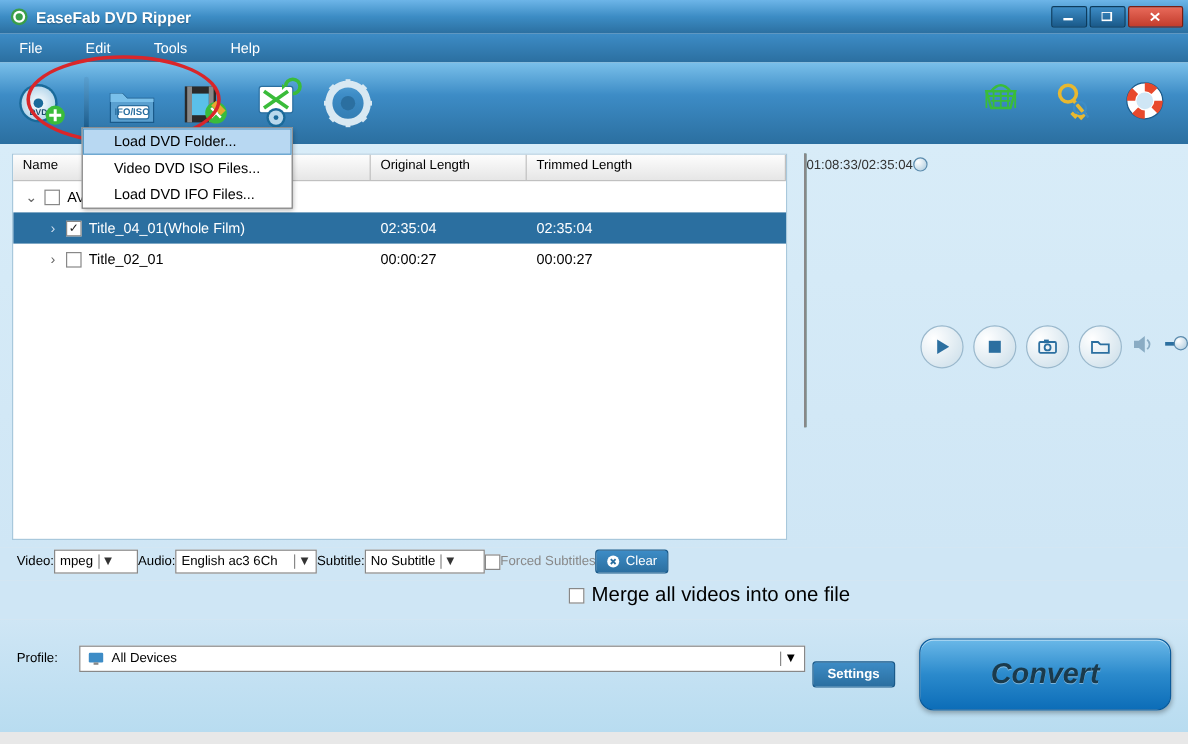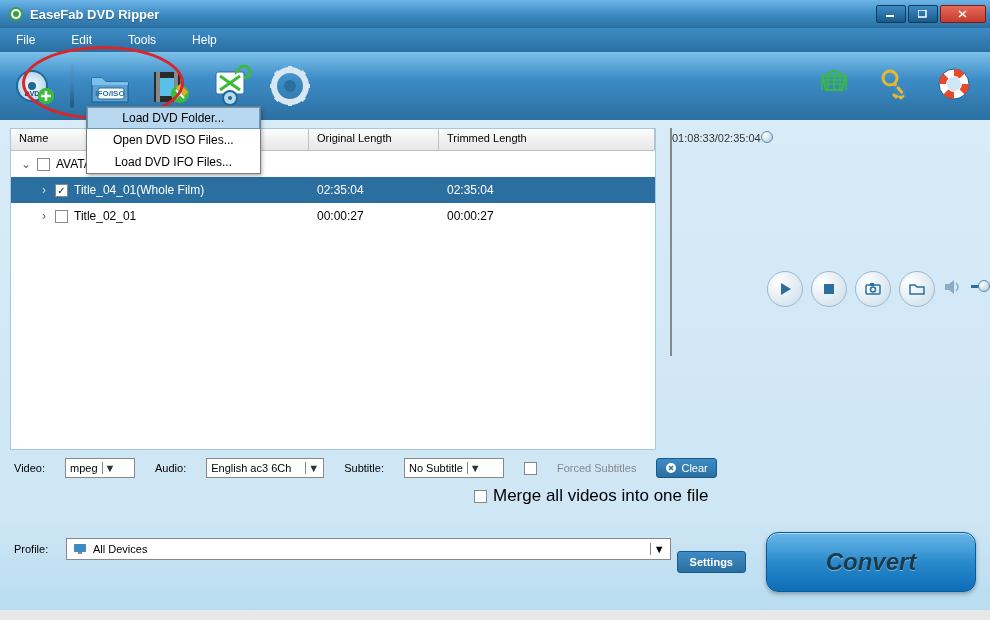--- a/index.html
+++ b/index.html
@@ -19,21 +19,21 @@
 .menubar span { cursor: default; }
 
 
 .toolbar { height: 68px; background: linear-gradient(to bottom, #7ac0ea, #3d8cc6 40%, #2b6fa0); display: flex; align-items: center; padding: 0 10px; position: relative; }
 .toolbar .left-tools { display: flex; align-items: center; gap: 12px; justify-content: flex-end; }
 .toolbar .right-tools { margin-left: auto; display: flex; align-items: center; gap: 24px; padding-right: 8px; }
 .tbtn { width: 48px; height: 48px; border-radius: 6px; display: flex; align-items: center; justify-content: center; }
 .tbtn svg { width: 44px; height: 44px; }
 .divider { width: 4px; height: 44px; background: linear-gradient(to bottom, #5aa0d0, #1a5a8a); border-radius: 2px; }
 
-.dropdown-menu { position: absolute; top: 54px; left: 86px; background: white; border: 1px solid #7a7a7a; box-shadow: 1px 2px 4px rgba(0,0,0,.3); z-index: 100; text-align: center; }
+.dropdown-menu { position: absolute; top: 54px; left: 68px; background: white; border: 1px solid #7a7a7a; box-shadow: 1px 2px 4px rgba(0,0,0,.3); z-index: 100; }
 .dropdown-menu .item { padding: 4px 26px; font-size: 12px; white-space: nowrap; cursor: default; }
 .dropdown-menu .item.hover { background: #b8d8f2; border: 1px solid #5a9cc8; padding: 3px 25px; }
 
 
 .annot-ellipse { position: absolute; left: 22px; top: 46px; width: 162px; height: 74px; border: 3px solid #d9262a; border-radius: 50%; z-index: 50; pointer-events: none; }
 
 
 .main { display: flex; background: linear-gradient(to bottom, #d8ecf8, #cfe6f5); padding: 8px 10px 6px 10px; height: 336px; }
 .list-panel { flex: 1; border: 1px solid #a8c8dc; background: white; display: flex; flex-direction: column; margin-right: 14px; }
 .list-header { height: 22px; display: flex; background: linear-gradient(to bottom, #fdfdfd, #e6e6e6); border-bottom: 1px solid #c0c0c0; font-size: 11px; }
@@ -54,21 +54,21 @@
 .slider { width: 300px; height: 16px; position: relative; margin: 2px 0 6px 0; }
 .slider .track { position: absolute; top: 6px; left: 0; right: 0; height: 3px; background: #b0c8d8; }
 .slider .fill { position: absolute; top: 6px; left: 0; height: 3px; background: #2b6fa0; }
 .slider .thumb { position: absolute; top: 1px; width: 12px; height: 12px; background: radial-gradient(circle at 30% 30%, #fff, #a8c8dc); border: 1px solid #5a8aac; border-radius: 50%; }
 .player-ctrls { display: flex; align-items: center; gap: 8px; }
 .pbtn { width: 36px; height: 36px; border-radius: 50%; background: radial-gradient(circle at 30% 30%, #fff, #c8dce8); border: 1px solid #9ab8cc; display: flex; align-items: center; justify-content: center; color: #2b6fa0; }
 .pbtn svg { width: 16px; height: 16px; }
 .vol-slider { width: 64px; }
 
 
-.options-row { padding: 2px 14px 6px 14px; display: flex; align-items: center; gap: 20px; font-size: 11px; background: linear-gradient(to bottom, #cfe6f5, #cfe6f5); }
+.options-row { padding: 2px 14px 6px 14px; display: flex; align-items: center; gap: 0; font-size: 11px; background: linear-gradient(to bottom, #cfe6f5, #cfe6f5); }
 .combo { height: 20px; border: 1px solid #888; background: white; display: inline-flex; align-items: center; padding: 0 4px; position: relative; }
 .combo .arrow { width: 14px; text-align: center; border-left: 1px solid #888; margin-left: 4px; padding-left: 2px; color: #333; }
 .clear-btn { height: 20px; background: linear-gradient(to bottom, #3d8cc6, #2b6fa0); color: white; border-radius: 3px; padding: 0 8px; display: inline-flex; align-items: center; gap: 4px; font-size: 11px; border: 1px solid #1a5a8a; }
 
 .merge-row { padding: 2px 14px 10px 14px; display: flex; align-items: center; font-size: 17px; background: #cfe6f5; }
 .merge-row .inner { margin-left: 460px; display: flex; align-items: center; gap: 6px; }
 
 
 .bottom { background: linear-gradient(to bottom, #cfe6f5, #b8dcf0); padding: 8px 14px 10px 14px; display: flex; gap: 20px; height: 94px; }
 .bottom .fields { flex: 1; display: flex; flex-direction: column; gap: 10px; font-size: 11px; }
@@ -211,21 +211,21 @@
           <path d="M18 3 a15 15 0 0 1 10.6 4.4 l-5 5 a8 8 0 0 0-5.6-2.4 z" fill="#e8492c"></path>
           <path d="M33 18 a15 15 0 0 1-4.4 10.6 l-5-5 a8 8 0 0 0 2.4-5.6 z" fill="#e8492c"></path>
           <path d="M18 33 a15 15 0 0 1-10.6-4.4 l5-5 a8 8 0 0 0 5.6 2.4 z" fill="#e8492c"></path>
           <path d="M3 18 a15 15 0 0 1 4.4-10.6 l5 5 a8 8 0 0 0-2.4 5.6 z" fill="#e8492c"></path>
         </svg>
     </span>
   </div>
 
   <div class="dropdown-menu">
     <div class="item hover">Load DVD Folder...</div>
-    <div class="item">Open DVD ISO Files...</div>
+    <div class="item">Video DVD ISO Files...</div>
     <div class="item">Load DVD IFO Files...</div>
   </div>
 </div>
 
 <div class="main">
   <div class="list-panel">
     <div class="list-header">
       <div class="col" style="width:298px">Name</div>
       <div class="col" style="width:130px">Original Length</div>
       <div class="col" style="flex:1">Trimmed Length</div>

